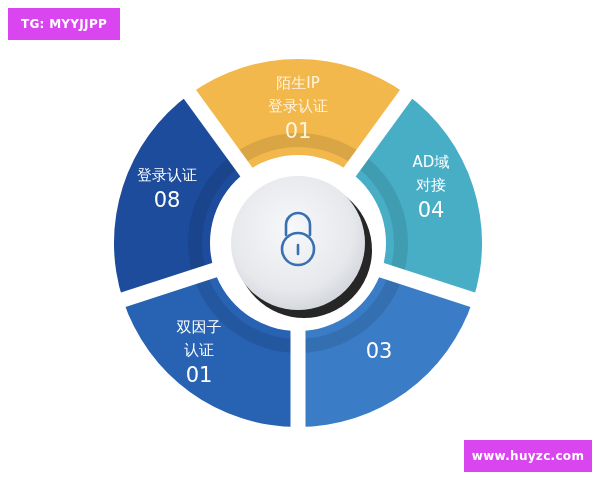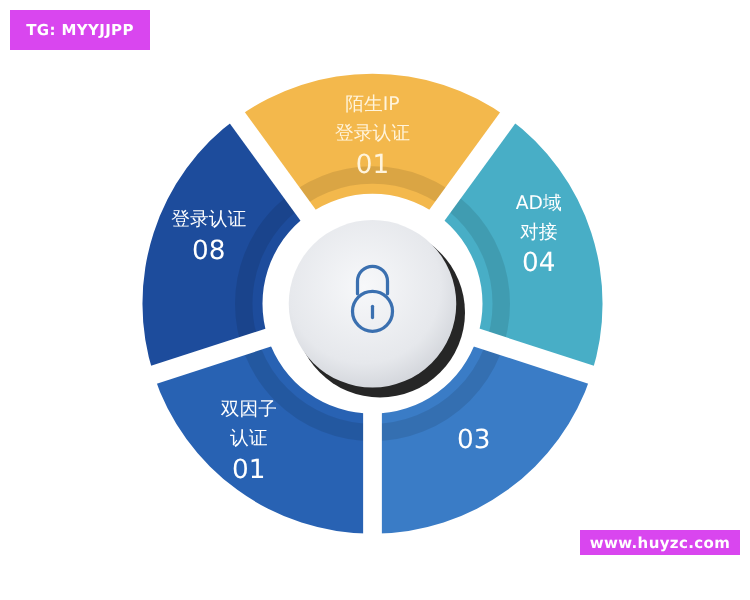--- a/index.html
+++ b/index.html
@@ -8,21 +8,21 @@
     background: #ffffff;
     font-family: "DejaVu Sans", "Liberation Sans", sans-serif;
   }
   .watermark {
     position: absolute; background: #d946ef; color: #ffffff;
     font-family: "DejaVu Sans", sans-serif; font-weight: bold;
     font-size: 12px; letter-spacing: 0.3px;
     display: flex; align-items: center; justify-content: center;
   }
   .wm-top { left: 8px; top: 8px; width: 112px; height: 32px; }
-  .wm-bottom { left: 464px; top: 424px; width: 128px; height: 20px; }
+  .wm-bottom { left: 464px; top: 440px; width: 128px; height: 32px; }
   svg.wheel { position: absolute; left: 0; top: 0; }
   .seg-text {
     position: absolute; color: #ffffff; text-align: center;
     font-size: 15px; line-height: 23px; transform: translateX(-50%);
     white-space: nowrap;
   }
   .seg-text .num { font-size: 21px; margin-top: 2px; display: block; }
   .seg-text span { display: block; }
   .seg-yellow { color: #fff4dc; }
 </style>

